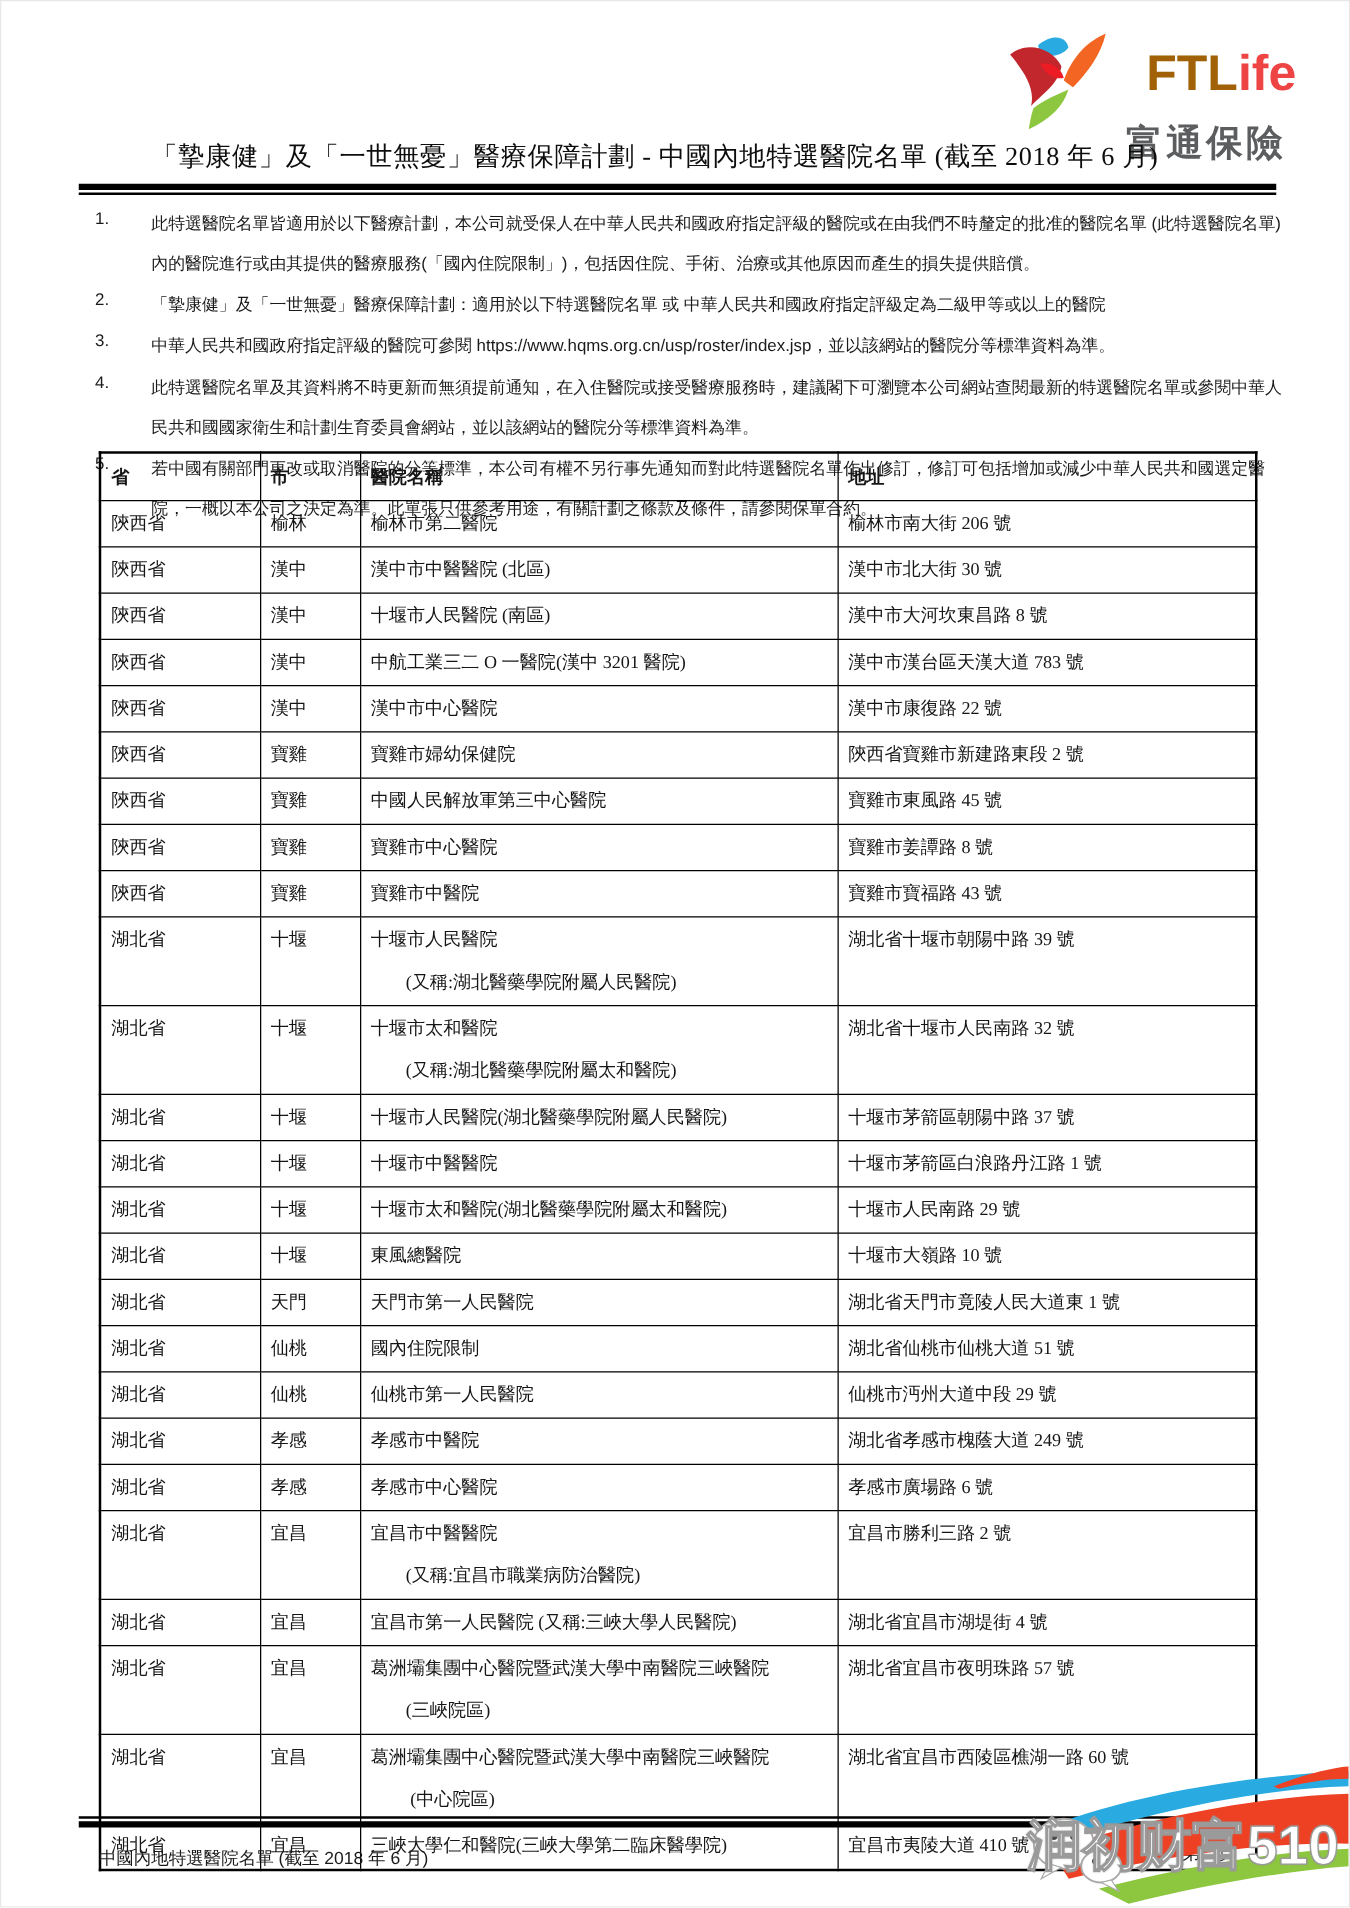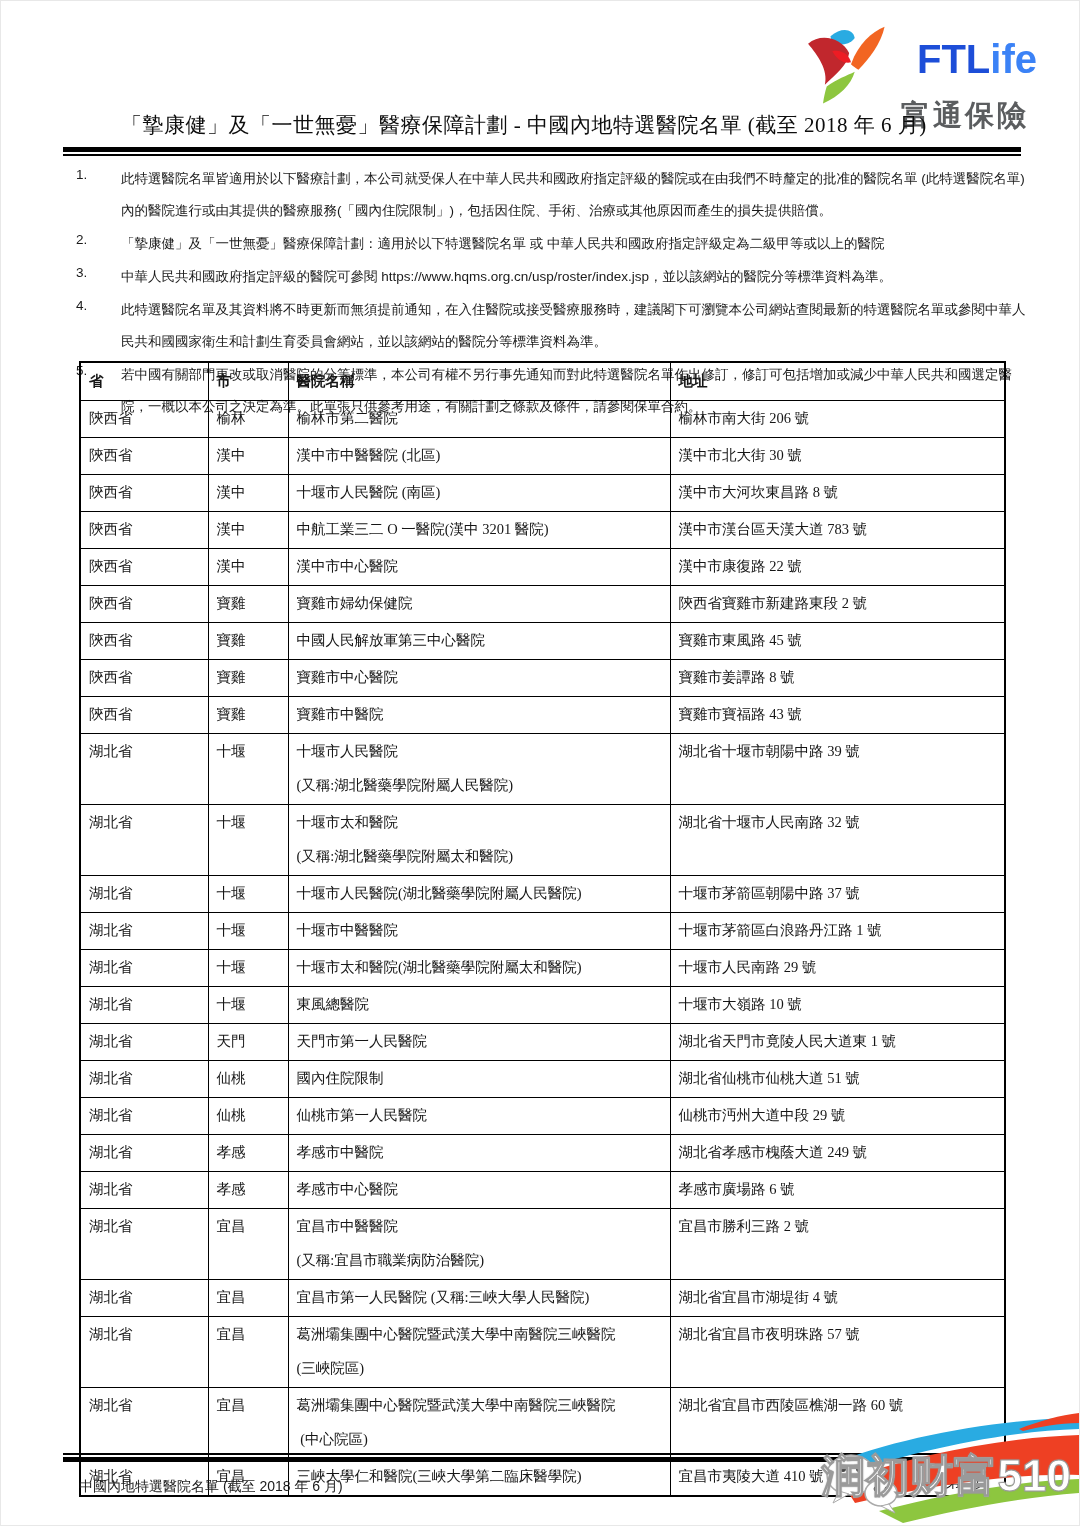--- a/index.html
+++ b/index.html
@@ -8,22 +8,22 @@
     position:relative; width:1080px; height:1526px; background:#ffffff;
     font-family:"Liberation Serif", serif; color:#111; overflow:hidden;
     border:1px solid #e8e8e8;
   }
 
   
   .logo { position:absolute; top:24px; right:42px; display:flex; align-items:flex-start; }
   .logo svg { width:96px; height:84px; margin-right:2px; }
   .logo-text { display:flex; flex-direction:column; line-height:1; padding-top:14px; }
   .brand { font-family:"Liberation Sans", sans-serif; font-weight:bold; font-size:40px; letter-spacing:0; }
-  .brand .ftl { color:#1d4ed8;margin-left:16px; }
-  .brand .ife { color:#3b82f6; }
+  .brand .ftl { color:#a16207;margin-left:16px; }
+  .brand .ife { color:#ef4444; }
   .brand-cn { font-family:"Liberation Sans", sans-serif; font-weight:bold; font-size:29px;
               color:#5b5d5f; letter-spacing:3px; margin-top:22px; }
 
   
   .doc-title { position:absolute; top:110px; left:88px; width:940px;
                font-size:21px; letter-spacing:0.5px; color:#0d0d0d;margin-left:32px; }
   .rule { position:absolute; left:62px; width:958px; }
   .rule-top { top:146px; }
   .rule .bar-thick { height:5px; background:#000; }
   .rule .bar-thin  { height:2px; background:#000; margin-top:2px; }
@@ -39,21 +39,21 @@
   .note-text { flex:1; line-height:32px; }
 
   
   .tbl-wrap { position:absolute; top:360px; left:78px; width:927px; }
   table { width:100%; border-collapse:collapse; border:2px solid #000; }
   th, td { border:1px solid #000; font-size:14.5px; padding:8px 8px 9px 8px;
            vertical-align:top; text-align:left; color:#151515; }
   th { font-weight:bold; padding-top:9px; padding-bottom:9px; }
   col.c-prov { width:128px; } col.c-city { width:80px; }
   col.c-name { width:382px; } col.c-addr { width:335px; }
-  .name2 { margin-top:15px; white-space:pre-wrap; }
+  .name2 { margin-top:15px; white-space:pre-wrap;margin-left:28px; }
 
   
   .footer-text { position:absolute; top:1477px; left:78px;
                  font-family:"Liberation Sans", sans-serif; font-size:14px; color:#1a1a1a; }
   .page-frag { position:absolute; top:1472px; left:944px; z-index:1;
                font-size:15px; color:#111; letter-spacing:14px; }
 
   
   .watermark { position:absolute; right:0; bottom:0; width:260px; height:112px; z-index:2; }
   .watermark svg { position:absolute; right:0; bottom:0; width:260px; height:112px; }

